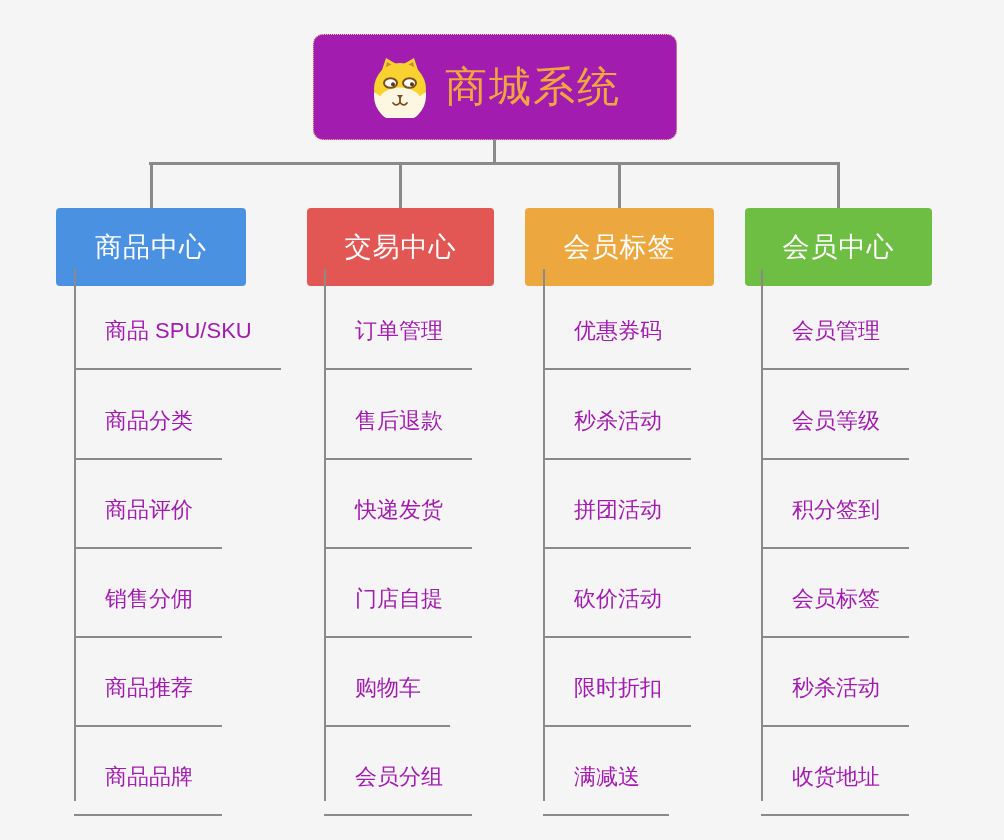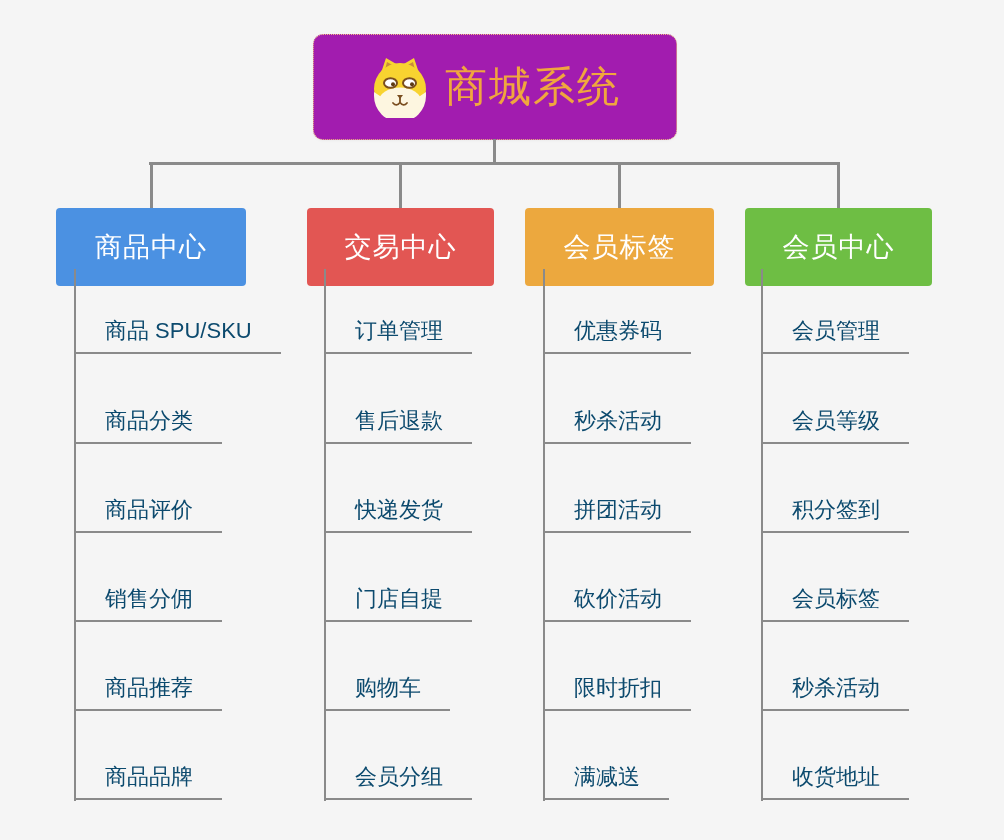--- a/index.html
+++ b/index.html
@@ -35,22 +35,22 @@
   .branch-box {
     position:absolute; top:208px; height:78px; box-sizing:border-box;
     left:var(--left); width:var(--width);
     border-radius:4px; color:#ffffff; font-size:27px; letter-spacing:1px;
     display:flex; align-items:center; justify-content:center;
     cursor:pointer;
   }
   
   .item {
     position:absolute; left:var(--spine);
-    font-size:22px; line-height:26px; color:#0c4a6e;
-    padding:0 29px 8px 31px;
+    font-size:22px; line-height:26px; color:#a21caf;
+    padding:0 29px 24px 31px;
     border-bottom:2px solid var(--conn,#8a8a8a);
     white-space:nowrap; cursor:pointer;
     top:calc(var(--row) - 36px);
   }
   .r0 { --row:354px; } .r1 { --row:444px; } .r2 { --row:533px; }
   .r3 { --row:622px; } .r4 { --row:711px; } .r5 { --row:800px; }
   
   .b0 { --left:56px;  --width:190px; --center:151px; --spine:74px;  }
   .b1 { --left:307px; --width:187px; --center:400px; --spine:324px; }
   .b2 { --left:525px; --width:189px; --center:619px; --spine:543px; }

